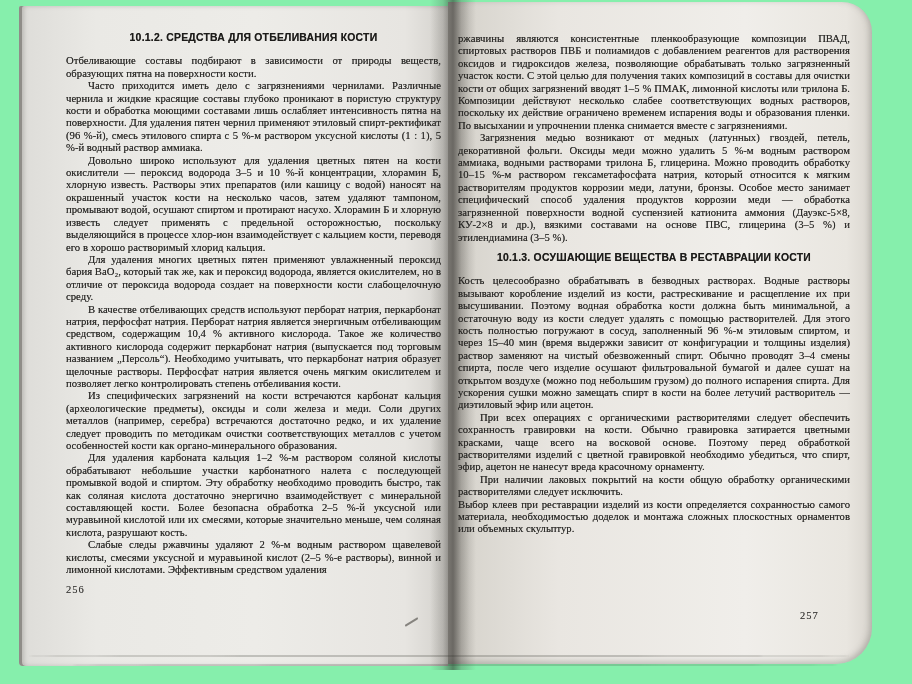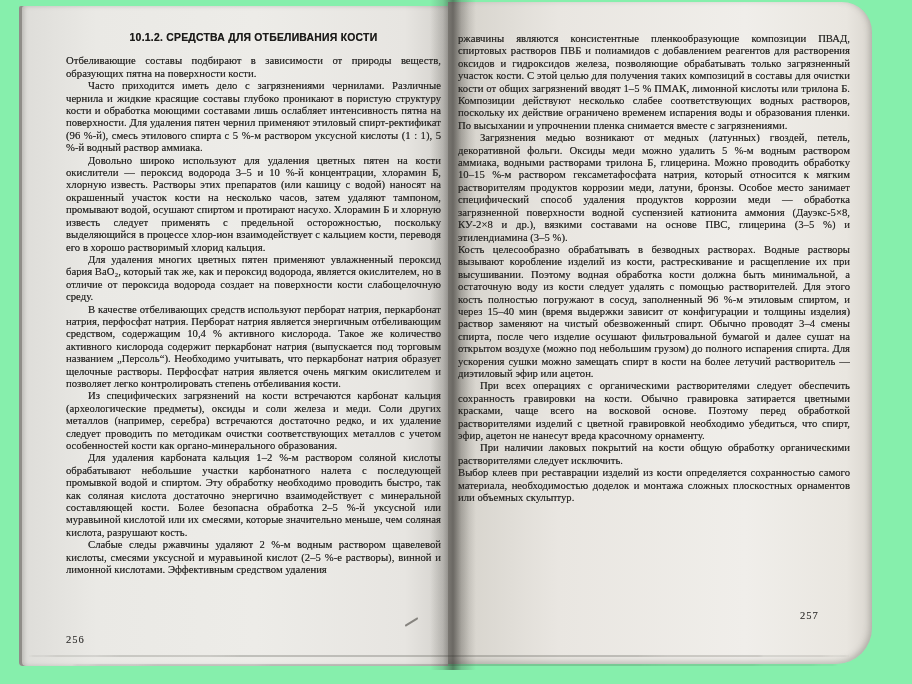--- a/index.html
+++ b/index.html
@@ -18,21 +18,21 @@
     text-align:justify;text-shadow:0 0 .6px rgba(45,44,42,.75);}
   .tc-left{left:47px;top:26px;width:375px;}
   .tc-right{left:10px;top:30px;width:392px;}
   .sec-h{font-family:"Liberation Sans",sans-serif;font-weight:bold;font-size:10.4px;
     letter-spacing:.25px;text-align:center;color:#1d1c1a;margin:0 0 10px 0;}
   .sec-h.mid{margin:9px 0 10px 0;}
   p{margin:0;}
   .ind{text-indent:22px;}
   .pagenum{position:absolute;font-size:10.5px;letter-spacing:1px;color:#3b3a38;
     text-shadow:0 0 .5px rgba(60,60,58,.6);}
-  .pn-left{left:47px;top:628px;}
+  .pn-left{left:47px;top:578px;}
   .pn-right{left:352px;top:608px;}
   .pen-mark{position:absolute;left:385px;top:615px;width:15px;height:2px;background:#6e6c66;
     border-radius:2px 0 2px 2px;transform:rotate(-32deg);opacity:.8;}
   .bottom-edge-1{position:absolute;left:26px;top:655px;width:826px;height:2px;
     background:rgba(90,88,82,.30);border-radius:50%;}
   .bottom-edge-2{position:absolute;left:70px;top:664px;width:770px;height:2px;
     background:rgba(70,68,62,.22);border-radius:50%;}
 </style>
 </head>
 <body>
@@ -52,20 +52,21 @@
       <p class="ind">Слабые следы ржавчины удаляют 2 %-м водным раствором щавелевой кислоты, смесями уксусной и муравьиной кислот (2–5 %-е растворы), винной и лимонной кислотами. Эффективным средством удаления</p>
     </div>
     <div class="pagenum pn-left">256</div>
     <div class="pen-mark"></div>
   </div>
 
   <div class="page page-right">
     <div class="text-col tc-right">
       <p>ржавчины являются консистентные пленкообразующие композиции ПВАД, спиртовых растворов ПВБ и полиамидов с добавлением реагентов для растворения оксидов и гидроксидов железа, позволяющие обрабатывать только загрязненный участок кости. С этой целью для получения таких композиций в составы для очистки кости от общих загрязнений вводят 1–5 % ПМАК, лимонной кислоты или трилона Б. Композиции действуют несколько слабее соответствующих водных растворов, поскольку их действие ограничено временем испарения воды и образования пленки. По высыхании и упрочнении пленка снимается вместе с загрязнениями.</p>
       <p class="ind">Загрязнения медью возникают от медных (латунных) гвоздей, петель, декоративной фольги. Оксиды меди можно удалить 5 %-м водным раствором аммиака, водными растворами трилона Б, глицерина. Можно проводить обработку 10–15 %-м раствором гексаметафосфата натрия, который относится к мягким растворителям продуктов коррозии меди, латуни, бронзы. Особое место занимает специфический способ удаления продуктов коррозии меди — обработка загрязненной поверхности водной суспензией катионита аммония (Дауэкс-5×8, КУ-2×8 и др.), вязкими составами на основе ПВС, глицерина (3–5 %) и этилендиамина (3–5 %).</p>
+      <h2 class="sec-h mid">10.1.3. ОСУШАЮЩИЕ ВЕЩЕСТВА В РЕСТАВРАЦИИ КОСТИ</h2>
       <p>Кость целесообразно обрабатывать в безводных растворах. Водные растворы вызывают коробление изделий из кости, растрескивание и расщепление их при высушивании. Поэтому водная обработка кости должна быть минимальной, а остаточную воду из кости следует удалять с помощью растворителей. Для этого кость полностью погружают в сосуд, заполненный 96 %-м этиловым спиртом, и через 15–40 мин (время выдержки зависит от конфигурации и толщины изделия) раствор заменяют на чистый обезвоженный спирт. Обычно проводят 3–4 смены спирта, после чего изделие осушают фильтровальной бумагой и далее сушат на открытом воздухе (можно под небольшим грузом) до полного испарения спирта. Для ускорения сушки можно замещать спирт в кости на более летучий растворитель — диэтиловый эфир или ацетон.</p>
       <p class="ind">При всех операциях с органическими растворителями следует обеспечить сохранность гравировки на кости. Обычно гравировка затирается цветными красками, чаще всего на восковой основе. Поэтому перед обработкой растворителями изделий с цветной гравировкой необходимо убедиться, что спирт, эфир, ацетон не нанесут вреда красочному орнаменту.</p>
       <p class="ind">При наличии лаковых покрытий на кости общую обработку органическими растворителями следует исключить.</p>
       <p>Выбор клеев при реставрации изделий из кости определяется сохранностью самого материала, необходимостью доделок и монтажа сложных плоскостных орнаментов или объемных скульптур.</p>
     </div>
     <div class="pagenum pn-right">257</div>
   </div>
 
   <div class="gutter"></div>
   <div class="bottom-edge-1"></div>

